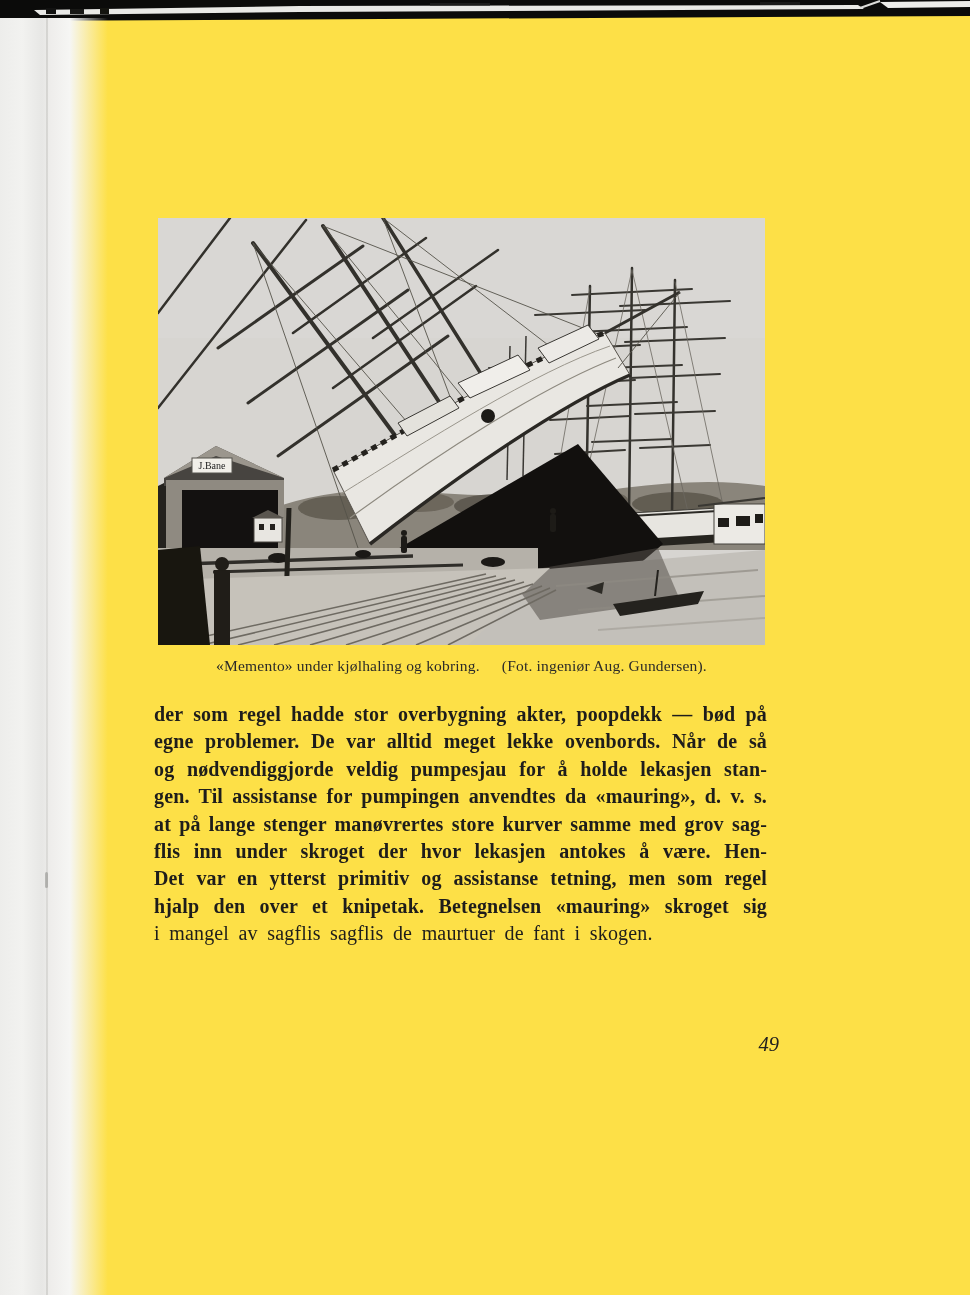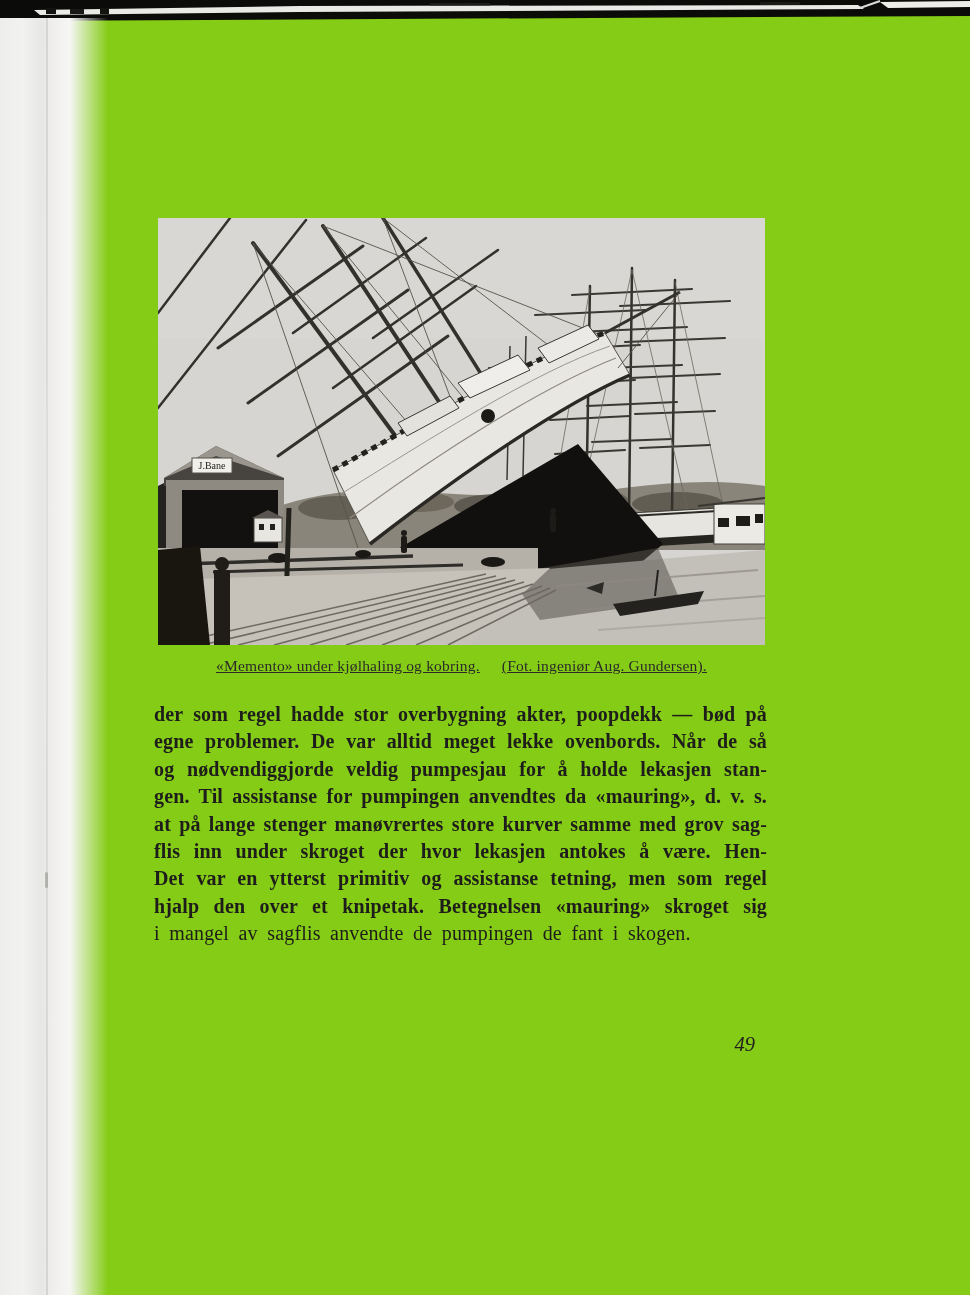--- a/index.html
+++ b/index.html
@@ -1,19 +1,19 @@
 <!DOCTYPE html>
 <html><head>
 <meta charset="utf-8">
 <style>
   html,body{margin:0;padding:0;background:#e9e9e7;}
   .page{
     position:relative;
     width:970px;height:1295px;
-    background:#84cc16;
+    background:#fde047;
     overflow:hidden;
     font-family:"Liberation Serif", serif;
     color:#1e1d1b;
   }
   
   .scan-band{position:absolute;top:0;left:0;width:970px;height:24px;}
   
   .gutter{
     position:absolute;top:18px;left:0;bottom:0;width:110px;
     background:linear-gradient(90deg,
@@ -31,31 +31,31 @@
   }
   
   .photo{
     position:absolute;left:158px;top:218px;width:607px;height:427px;
     display:block;
   }
   
   .caption{
     position:absolute;left:158px;top:657px;width:607px;
     display:flex;justify-content:center;gap:22px;
-    font-size:15.5px;letter-spacing:.2px;color:#2b2a28;white-space:nowrap;text-decoration:underline;
+    font-size:15.5px;letter-spacing:.2px;color:#2b2a28;white-space:nowrap;
   }
   
   .bodytext{
     position:absolute;left:154px;top:701px;width:613px;
     font-size:20px;line-height:27.4px;letter-spacing:.15px;
   }
   .bodytext .jline{text-align:justify;text-align-last:justify;font-weight:bold;}
   .bodytext .lline{text-align:left;word-spacing:.22em;}
   .pagenum{
-    position:absolute;left:142px;top:1033px;width:613px;
+    position:absolute;left:166px;top:1033px;width:613px;
     text-align:right;font-style:italic;font-size:20.5px;color:#23221f;
   }
 </style>
 </head>
 <body>
 
 <div class="page">
 
   <svg class="scan-band" viewBox="0 0 970 24" aria-hidden="true">
     <polygon points="0,0 970,0 970,16 0,21" fill="#0b0b0a"></polygon>
@@ -255,18 +255,18 @@
 
   <div class="bodytext">
     <div class="jline">der som regel hadde stor overbygning akter, poopdekk — bød på</div>
     <div class="jline">egne problemer. De var alltid meget lekke ovenbords. Når de så</div>
     <div class="jline">og nødvendiggjorde veldig pumpesjau for å holde lekasjen stan-</div>
     <div class="jline">gen. Til assistanse for pumpingen anvendtes da «mauring», d. v. s.</div>
     <div class="jline">at på lange stenger manøvrertes store kurver samme med grov sag-</div>
     <div class="jline">flis inn under skroget der hvor lekasjen antokes å være. Hen-</div>
     <div class="jline">Det var en ytterst primitiv og assistanse tetning, men som regel</div>
     <div class="jline">hjalp den over et knipetak. Betegnelsen «mauring» skroget sig</div>
-    <div class="lline">i mangel av sagflis anvendte de pumpingen de fant i skogen.</div>
+    <div class="lline">i mangel av sagflis sagflis de maurtuer de fant i skogen.</div>
   </div>
 
   <div class="pagenum">49</div>
 
 </div>
 
 </body></html>

